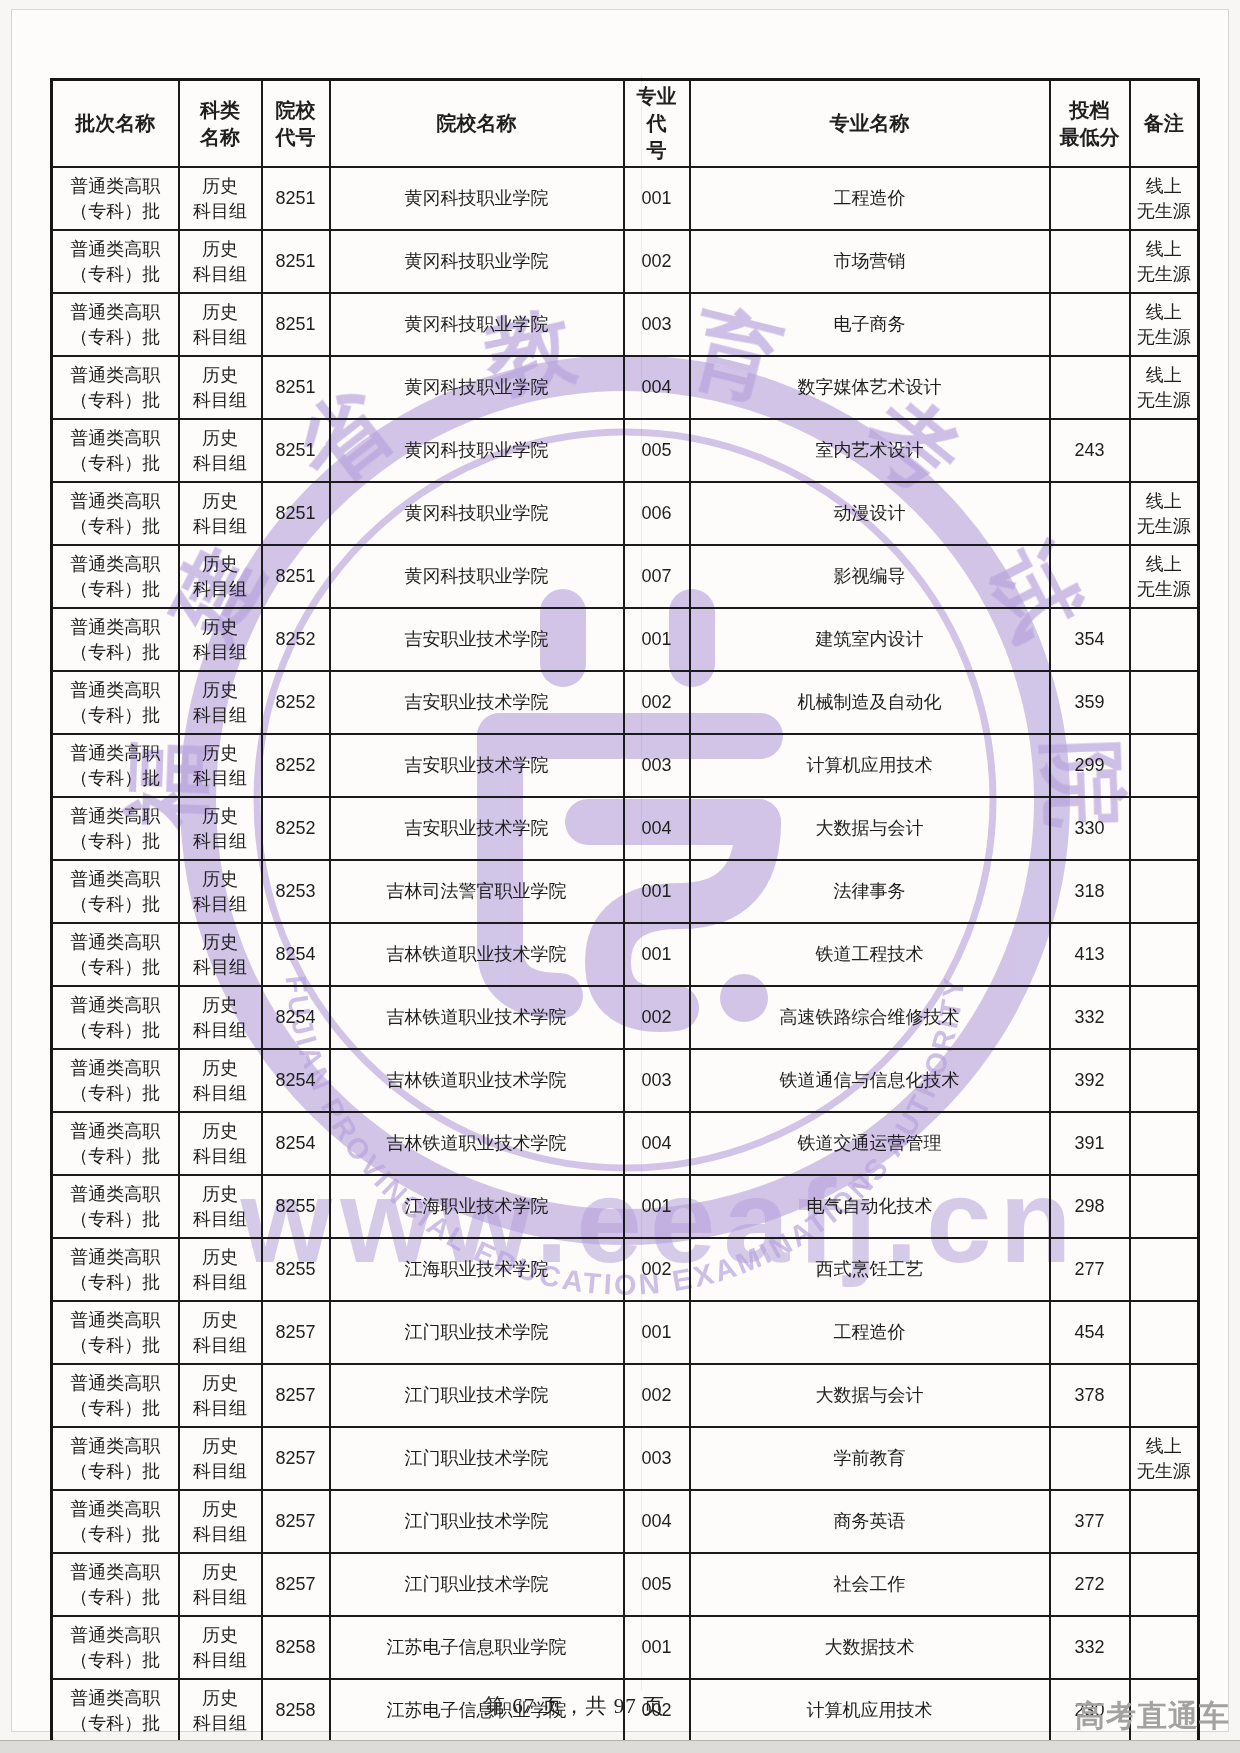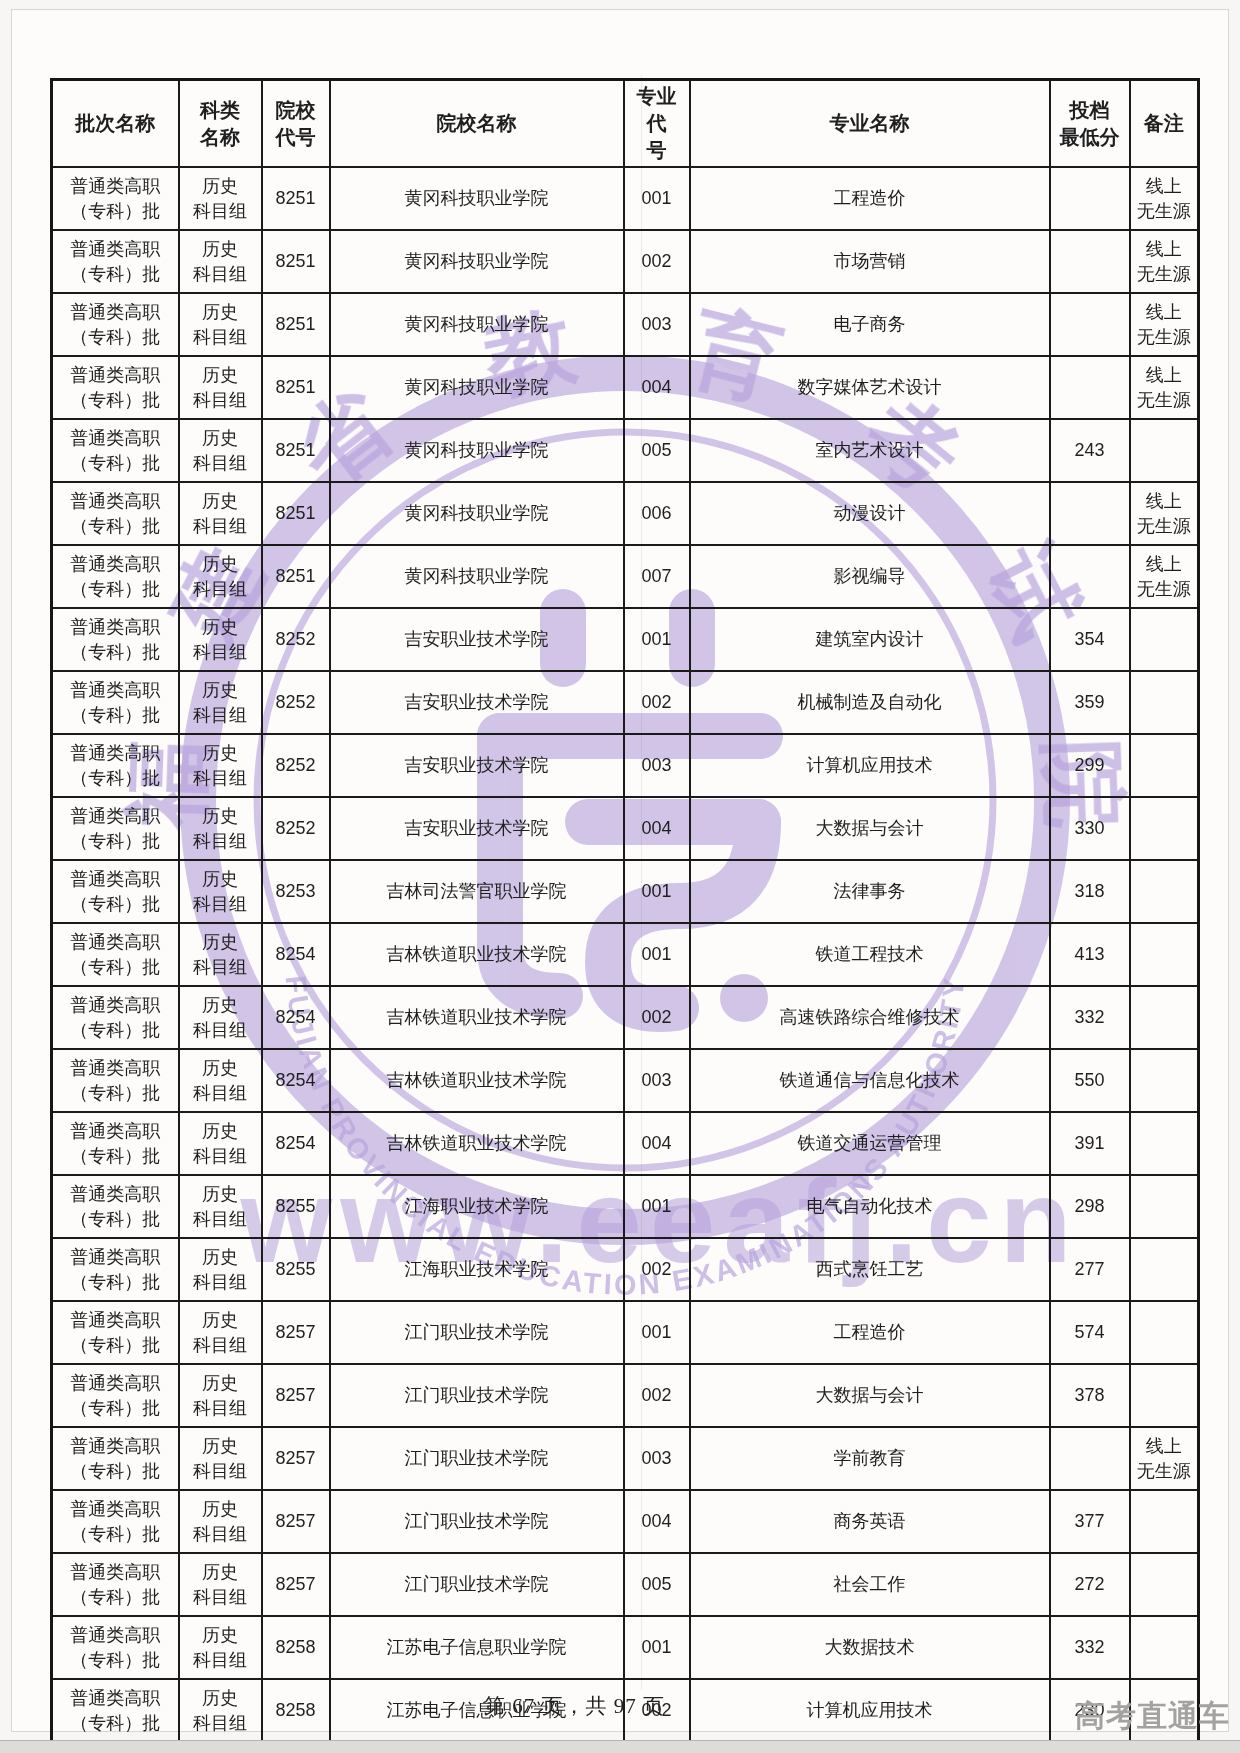--- a/index.html
+++ b/index.html
@@ -303,21 +303,21 @@
   </tr>
       <tr>
     <td class="c-batch">普通类高职
 （专科）批</td>
     <td class="c-subject">历史
 科目组</td>
     <td class="c-code">8254</td>
     <td class="c-school">吉林铁道职业技术学院</td>
     <td class="c-mcode">003</td>
     <td class="c-major">铁道通信与信息化技术</td>
-    <td class="c-score">550</td>
+    <td class="c-score">392</td>
     <td class="c-remark"></td>
   </tr>
       <tr>
     <td class="c-batch">普通类高职
 （专科）批</td>
     <td class="c-subject">历史
 科目组</td>
     <td class="c-code">8254</td>
     <td class="c-school">吉林铁道职业技术学院</td>
     <td class="c-mcode">004</td>
@@ -351,21 +351,21 @@
   </tr>
       <tr>
     <td class="c-batch">普通类高职
 （专科）批</td>
     <td class="c-subject">历史
 科目组</td>
     <td class="c-code">8257</td>
     <td class="c-school">江门职业技术学院</td>
     <td class="c-mcode">001</td>
     <td class="c-major">工程造价</td>
-    <td class="c-score">574</td>
+    <td class="c-score">454</td>
     <td class="c-remark"></td>
   </tr>
       <tr>
     <td class="c-batch">普通类高职
 （专科）批</td>
     <td class="c-subject">历史
 科目组</td>
     <td class="c-code">8257</td>
     <td class="c-school">江门职业技术学院</td>
     <td class="c-mcode">002</td>

